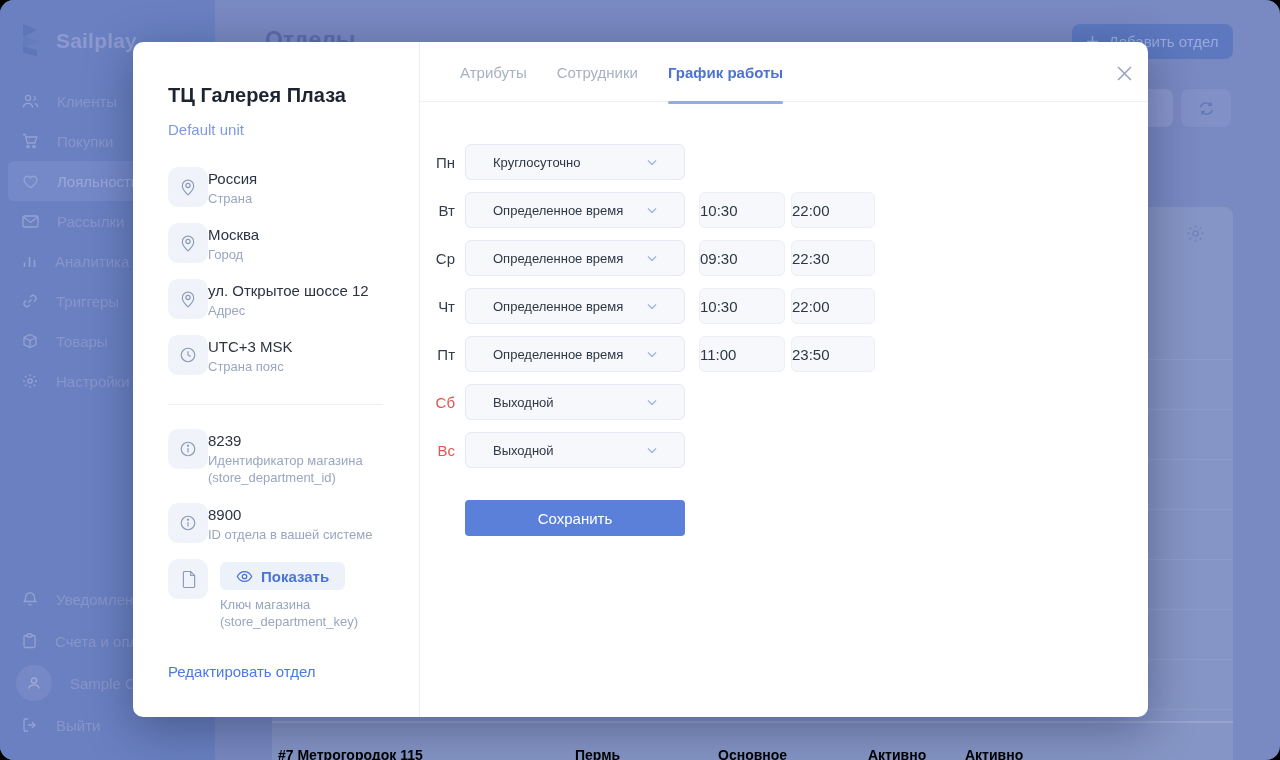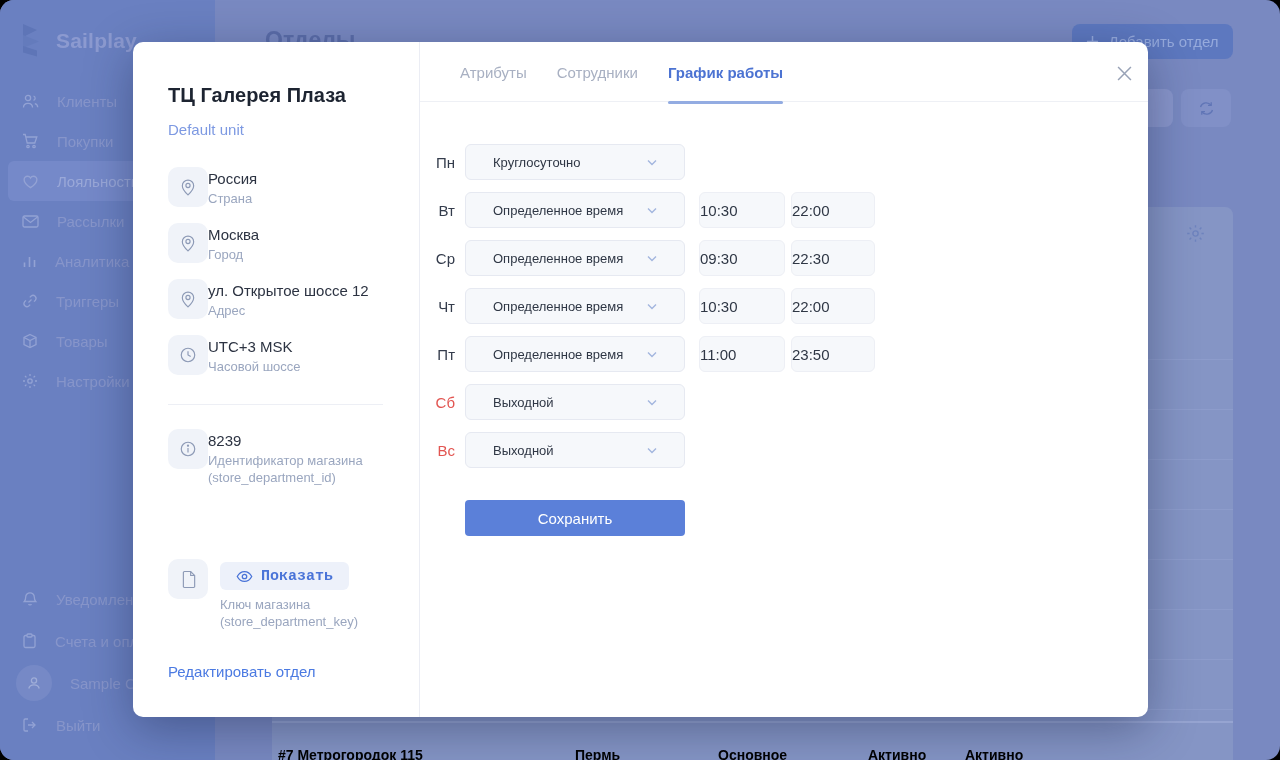--- a/index.html
+++ b/index.html
@@ -40,21 +40,21 @@
   .panel { position:absolute; left:0; top:0; width:287px; height:675px; border-right:1px solid #ebedf4; }
   .store-title { position:absolute; left:35px; top:42px; font-size:20px; font-weight:700; color:#1d2431; }
   .store-unit { position:absolute; left:35px; top:79px; font-size:15px; color:#7d99e2; }
   .attr { position:absolute; left:35px; display:flex; gap:0; }
   .tile { width:40px; height:40px; border-radius:10px; background:#f0f3f9; display:flex; align-items:center; justify-content:center; color:#8d9ab6; flex:0 0 40px; }
   .attr .txt { padding-top:3px; width:190px; }
   .attr .val { font-size:15px; color:#2c3342; line-height:18px; }
   .attr .sub { font-size:13px; color:#9aa6bf; line-height:17px; margin-top:2px; }
   .panel-divider { position:absolute; left:35px; top:362px; width:215px; height:1px; background:#edeff5; }
   .show-btn { position:absolute; left:87px; top:520px; height:28px; padding:0 16px; border-radius:6px; background:#edf1fa;
-              display:flex; align-items:center; gap:8px; color:#4a74d8; font-size:15px; font-weight:700;font-family:Liberation Mono, monospace; }
+              display:flex; align-items:center; gap:8px; color:#4a74d8; font-size:15px; font-weight:700; }
   .key-label { position:absolute; left:87px; top:554px; width:175px; font-size:13px; color:#9aa6bf; line-height:17px; }
   .edit-link { position:absolute; left:35px; top:621px; font-size:15px; color:#4b7ae2; }
 
   .mhead { position:absolute; left:287px; top:0; width:728px; height:60px; border-bottom:1px solid #eef0f5;
            display:flex; align-items:flex-start; padding-left:40px; gap:30px; }
   .tab { position:relative; height:60px; display:flex; align-items:center; font-size:15px; color:#a8b0c2; }
   .tab.active { color:#4c73d2; font-weight:700; }
   .tab.active::after { content:""; position:absolute; left:0; right:0; bottom:-2px; height:3px; border-radius:2px; background:#93ace2; }
   .close-btn { position:absolute; left:984px; top:24px; width:15px; height:15px; color:#98a2b6; }
 
@@ -262,39 +262,52 @@
       </div>
       <div class="attr" style="top:293px">
         <span class="tile">
           <svg width="18" height="18" viewBox="0 0 20 20" fill="none" stroke="currentColor" stroke-width="1.3">
               <circle cx="10" cy="10" r="7.5"></circle>
               <path d="M10 5.8V10l3 1.8"></path>
             </svg>
         </span>
         <div class="txt">
             <div class="val">UTC+3 MSK</div>
-            <div class="sub">Часовой шоссе</div>
+            <div class="sub">Страна пояс</div>
           </div>
       </div>
 
       <div class="panel-divider"></div>
 
       <div class="attr" style="top:387px">
         <span class="tile">
           <svg width="18" height="18" viewBox="0 0 20 20" fill="none" stroke="currentColor" stroke-width="1.3">
               <circle cx="10" cy="10" r="7.5"></circle>
               <path d="M10 9v5"></path>
               <circle cx="10" cy="6.3" r="0.6" fill="currentColor"></circle>
             </svg>
         </span>
         <div class="txt">
             <div class="val">8239</div>
             <div class="sub">Идентификатор магазина (store_department_id)</div>
           </div>
       </div>
+      <div class="attr" style="top:461px">
+        <span class="tile">
+          <svg width="18" height="18" viewBox="0 0 20 20" fill="none" stroke="currentColor" stroke-width="1.3">
+              <circle cx="10" cy="10" r="7.5"></circle>
+              <path d="M10 9v5"></path>
+              <circle cx="10" cy="6.3" r="0.6" fill="currentColor"></circle>
+            </svg>
+        </span>
+        <div class="txt">
+            <div class="val">8900</div>
+            <div class="sub">ID отдела в вашей системе</div>
+          </div>
+      </div>
 
       <div class="attr" style="top:517px">
         <span class="tile">
           <svg width="16" height="19" viewBox="0 0 18 21" fill="none" stroke="currentColor" stroke-width="1.3">
               <path d="M5 1.5h7l4.5 4.5v12.3a1.2 1.2 0 0 1-1.2 1.2H5a1.2 1.2 0 0 1-1.2-1.2V2.7A1.2 1.2 0 0 1 5 1.5z"></path>
               <path d="M12 1.5V6h4.5"></path>
             </svg>
         </span>
       </div>
       <div class="show-btn">

